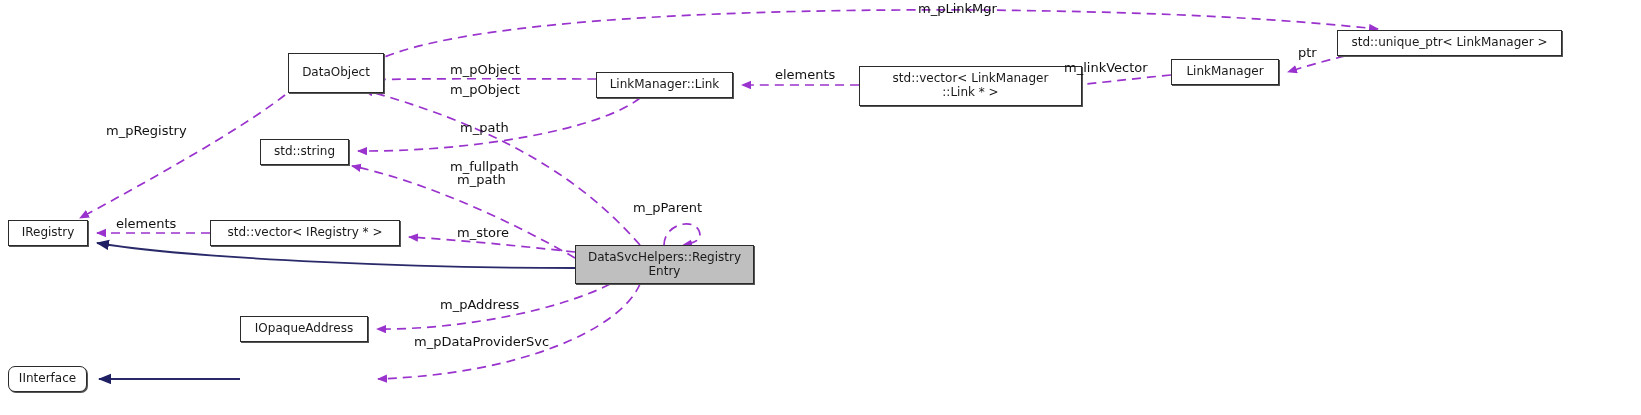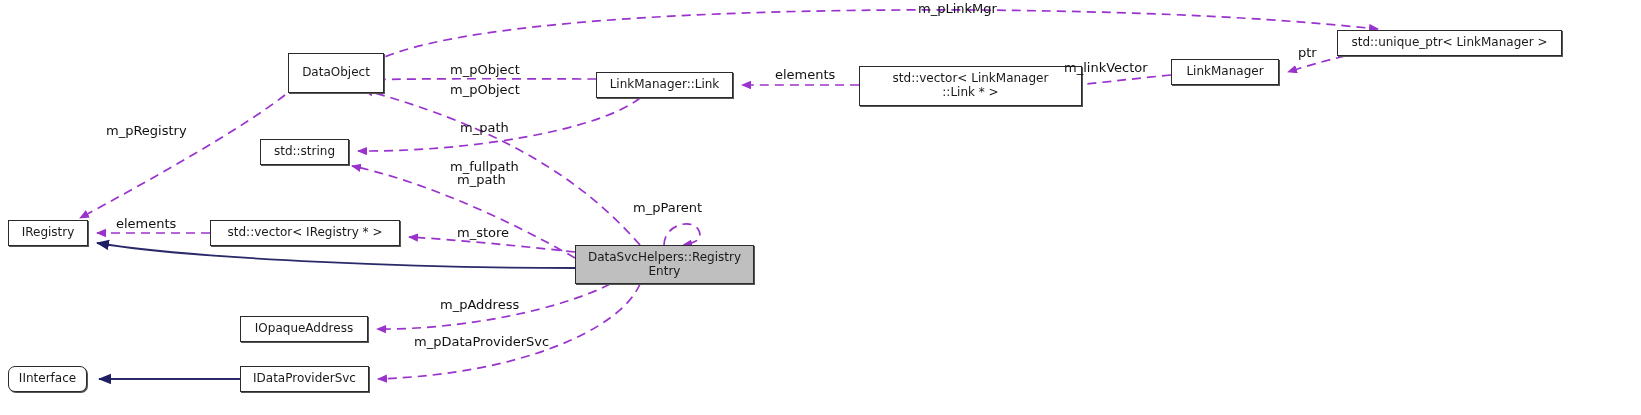--- a/index.html
+++ b/index.html
@@ -97,21 +97,20 @@
   <div class="node" style="left:260px; top:139px; width:89px; height:26px;">std::string</div>
 
   <div class="node" style="left:8px; top:220px; width:80px; height:26px;">IRegistry</div>
 
   <div class="node" style="left:240px; top:316px; width:128px; height:26px;">IOpaqueAddress</div>
 
   <div class="node" style="left:210px; top:220px; width:190px; height:26px;">std::vector&lt; IRegistry * &gt;</div>
 
   <div class="node" style="left:8px; top:366px; width:79px; height:26px;border-radius:7px;">IInterface</div>
 
-  <div class="node" style="left:240px; top:366px; width:129px; height:26px;">IDataProviderSvc</div>
 
   <div class="node highlight" style="left:575px; top:245px; width:179px; height:39px;">DataSvcHelpers::Registry
 Entry</div>
 
   <div class="node" style="left:596px; top:72px; width:137px; height:26px;">LinkManager::Link</div>
 
   <div class="node" style="left:859px; top:66px; width:223px; height:40px;">std::vector&lt; LinkManager
 ::Link * &gt;</div>
 
   <div class="node" style="left:1171px; top:59px; width:108px; height:26px;">LinkManager</div>

